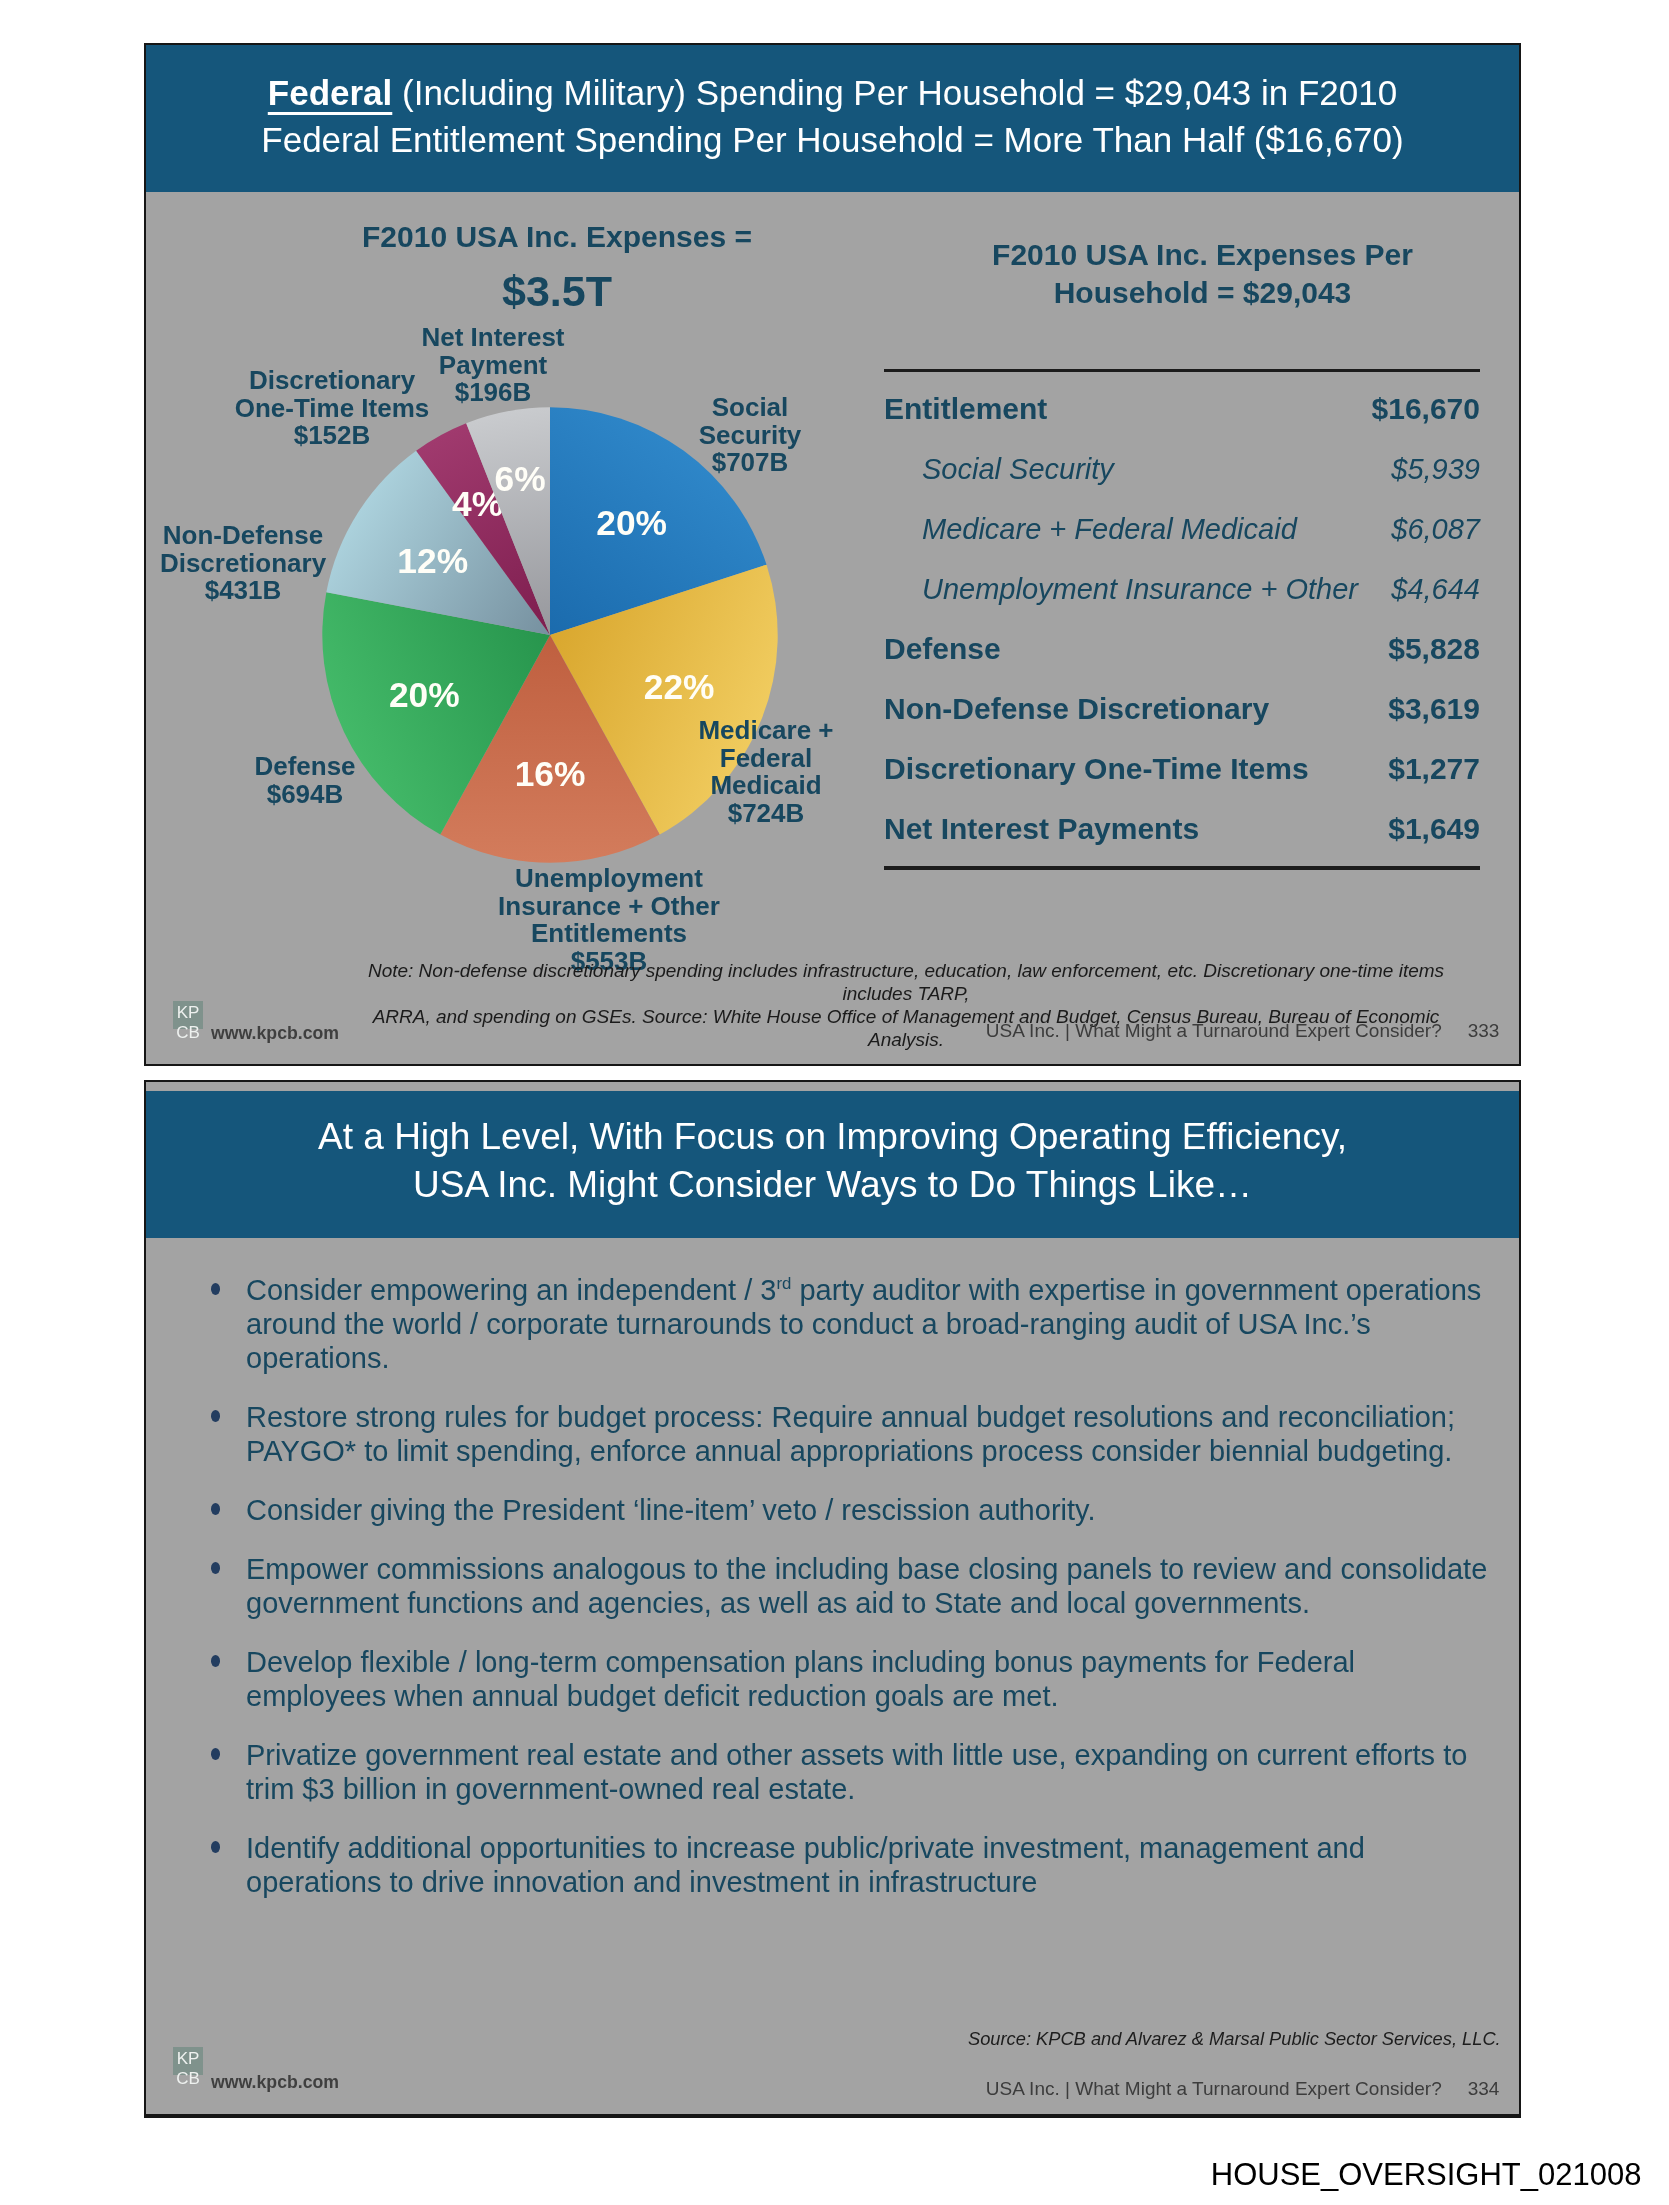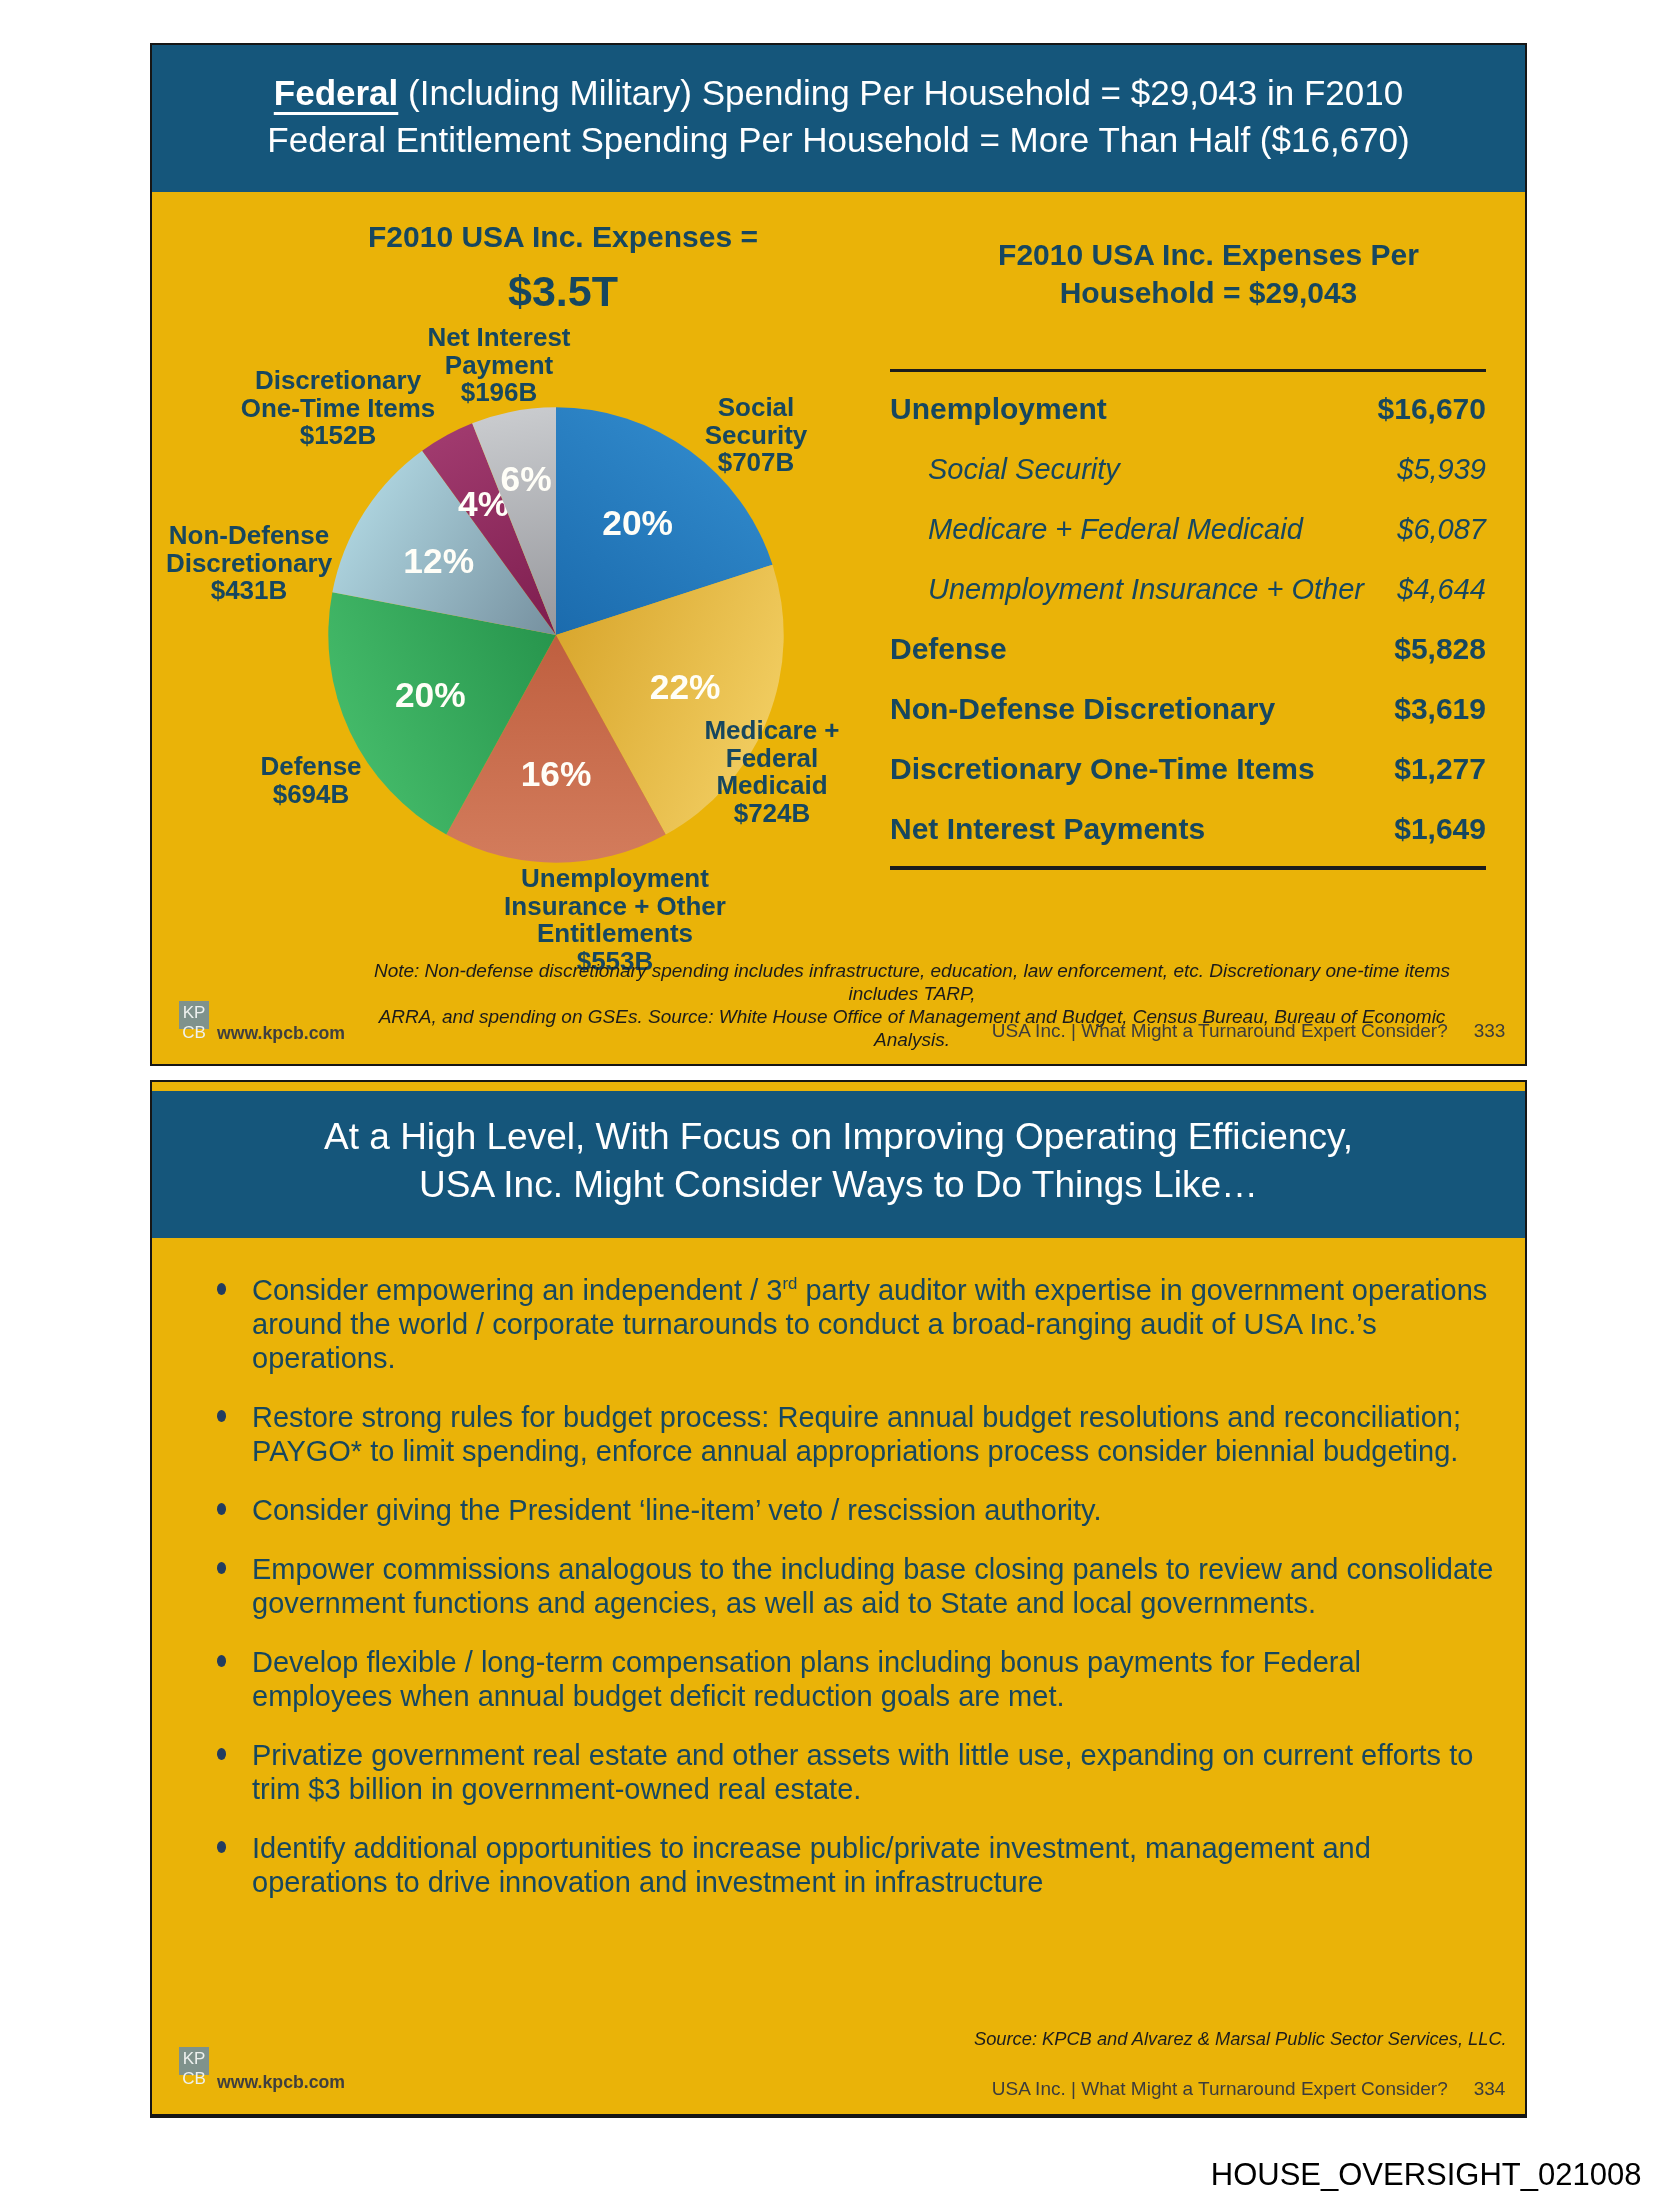--- a/index.html
+++ b/index.html
@@ -1,18 +1,18 @@
 <!DOCTYPE html>
 <html style="font-size:10.5px"><head>
 <meta charset="utf-8">
 <style>
   html,body{margin:0;padding:0;background:#ffffff;}
   .page{position:relative;width:1669px;height:2205px;background:#fff;
         font-family:"Liberation Sans",sans-serif;color:#17475f;overflow:hidden;}
-  .slide{position:absolute;left:150px;width:1373px;background:#eab308;border:2px solid #161616;}
+  .slide{position:absolute;left:144px;width:1373px;background:#a3a3a3;border:2px solid #161616;}
   .slide1{top:43px;height:1019px;}
   .slide2{top:1080px;height:1032px;border-bottom-width:4.6px;}
   .banner{position:absolute;left:0;right:0;background:#15567b;color:#fff;text-align:center;}
   .banner .bl{white-space:nowrap;}
   .s1banner{top:0;height:147px;font-size:35px;line-height:47px;padding-top:23.6px;box-sizing:border-box;}
   .s2banner{top:9.2px;height:147px;font-size:37px;line-height:48px;padding-top:22px;box-sizing:border-box;}
   .fed{font-weight:bold;text-decoration:underline;text-underline-offset:6.5px;text-decoration-thickness:3.3px;}
   .chart-title{position:absolute;left:149px;top:175px;width:524px;text-align:center;font-weight:bold;}
   .chart-title .t1{font-size:30px;}
   .chart-title .t2{font-size:43px;margin-top:13px;}
@@ -147,21 +147,21 @@
     </div>
     <div class="plabel p-unemp">
       <span>Unemployment Insurance + Other Entitlements</span>
       <span style="display:block">$553B</span>
     </div>
 
     <div class="htable">
       <div class="hrule"></div>
       <div class="hrows">
         <div class="hrow">
-            <span class="rl">Unemployment</span>
+            <span class="rl">Entitlement</span>
             <span class="rv">$16,670</span>
           </div>
         <div class="hrow sub">
             <span class="rl">Social Security</span>
             <span class="rv">$5,939</span>
           </div>
         <div class="hrow sub">
             <span class="rl">Medicare + Federal Medicaid</span>
             <span class="rv">$6,087</span>
           </div>

